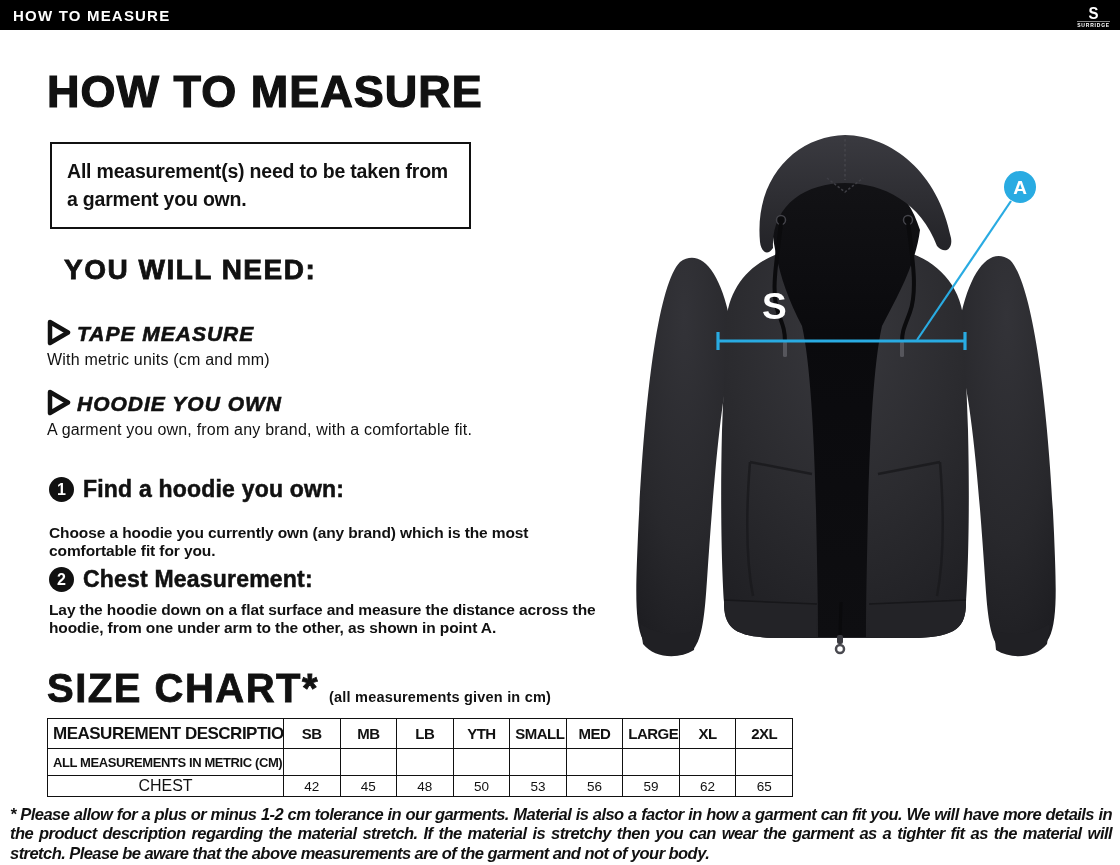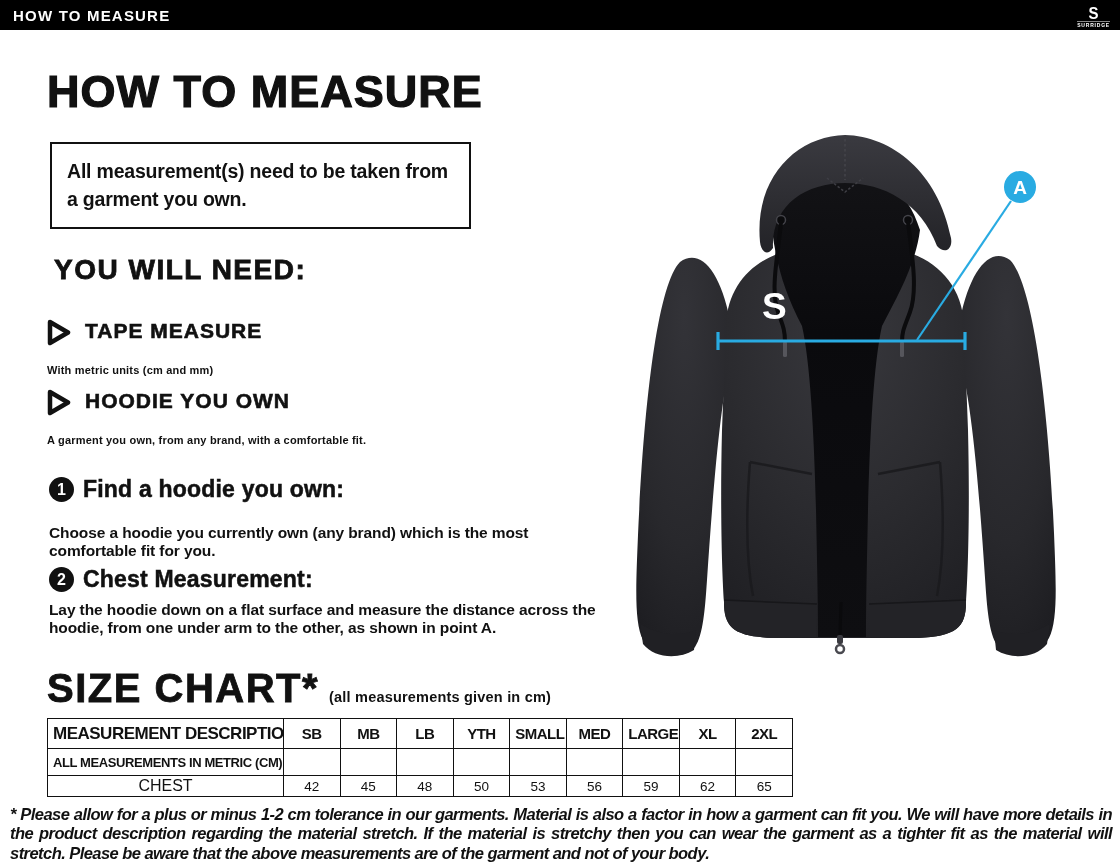--- a/index.html
+++ b/index.html
@@ -17,25 +17,25 @@
 
   
   .page-title { left: 47px; top: 66px; font-size: 45px; font-weight: 900; letter-spacing: 1px;
     -webkit-text-stroke: 1.2px #111; }
 
   
   .notice-box { left: 50px; top: 142px; width: 421px; border: 2.5px solid #111; padding: 13px 15px;
     font-size: 19.5px; font-weight: bold; line-height: 1.45; letter-spacing: -0.2px; }
 
   
-  .ywn-heading { left: 54px; top: 254px; font-size: 28px; font-weight: 900; letter-spacing: 1.5px;
+  .ywn-heading { left: 64px; top: 254px; font-size: 28px; font-weight: 900; letter-spacing: 1.5px;
     -webkit-text-stroke: 0.8px #111; }
-  .need-item-row { display: flex; align-items: flex-start; gap: 14px; }
+  .need-item-row { display: flex; align-items: flex-end; gap: 6px; font-style: italic; }
   .need-label { font-size: 21px; font-weight: 900; letter-spacing: 1px; -webkit-text-stroke: 0.6px #111; }
-  .need-desc { font-size: 11px; font-weight: bold; letter-spacing: 0.2px; margin-top: 18px; }
+  .need-desc { font-size: 16px; font-weight: normal; letter-spacing: 0.2px; margin-top: 5px; }
   .tri-icon svg { display: block; }
 
   
   .step-heading-row { display: flex; align-items: center; gap: 9px; }
   .step-num { width: 25px; height: 25px; border-radius: 50%; background: #111; color: #fff;
     display: flex; align-items: center; justify-content: center; font-size: 16px; font-weight: bold; flex: 0 0 25px; }
   .step-title { font-size: 23px; font-weight: 900; letter-spacing: 0.2px; -webkit-text-stroke: 0.5px #111; }
   .step-desc { font-size: 15.5px; font-weight: bold; line-height: 1.18; letter-spacing: -0.1px; }
 
   

